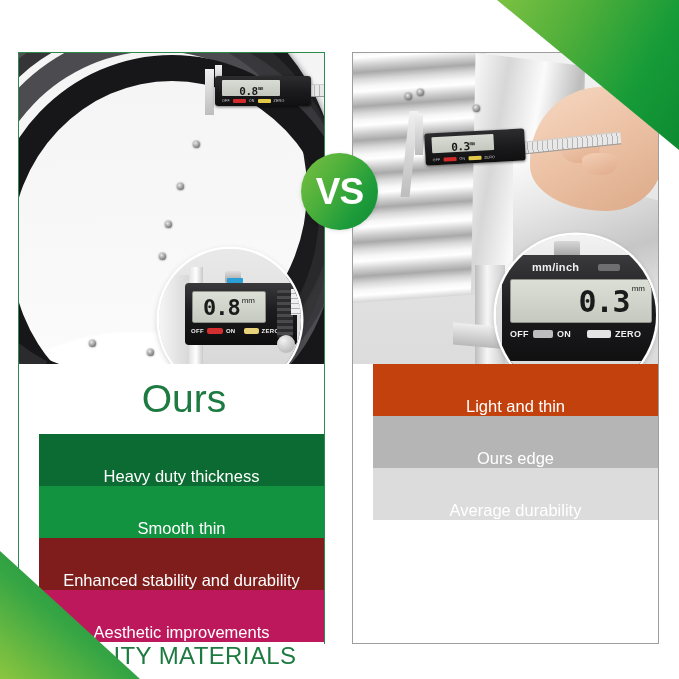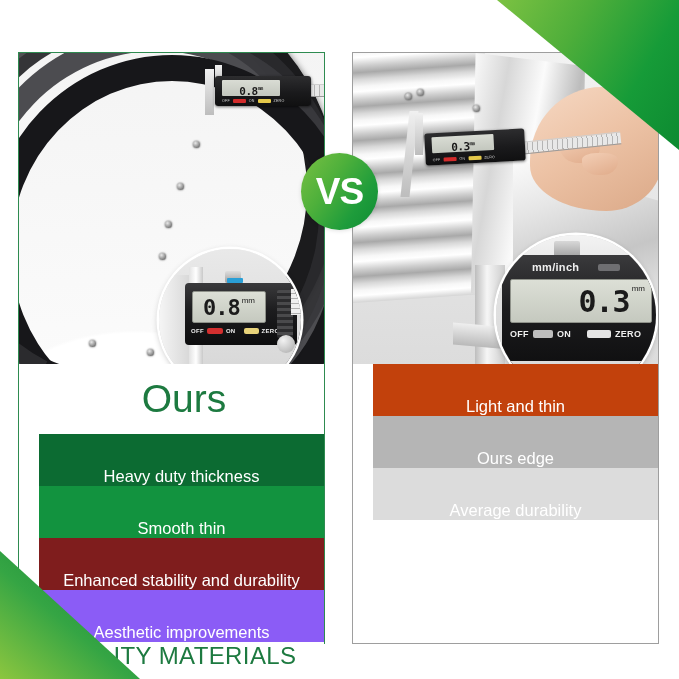--- a/index.html
+++ b/index.html
@@ -322,21 +322,21 @@
   <div class="bands">
     <div class="band" style="background:#0c6b32">
       <span>Heavy duty thickness</span>
     </div>
     <div class="band" style="background:#12933f">
       <span>Smooth thin</span>
     </div>
     <div class="band" style="background:#7f1d1d">
       <span>Enhanced stability and durability</span>
     </div>
-    <div class="band" style="background:#8b5cf6">
+    <div class="band" style="background:#be185d">
       <span>Aesthetic improvements</span>
     </div>
   </div>
 
   <div class="footer">
     <span>QUALITY MATERIALS</span>
   </div>
 </div>
 
 <div class="panel panel-right">

